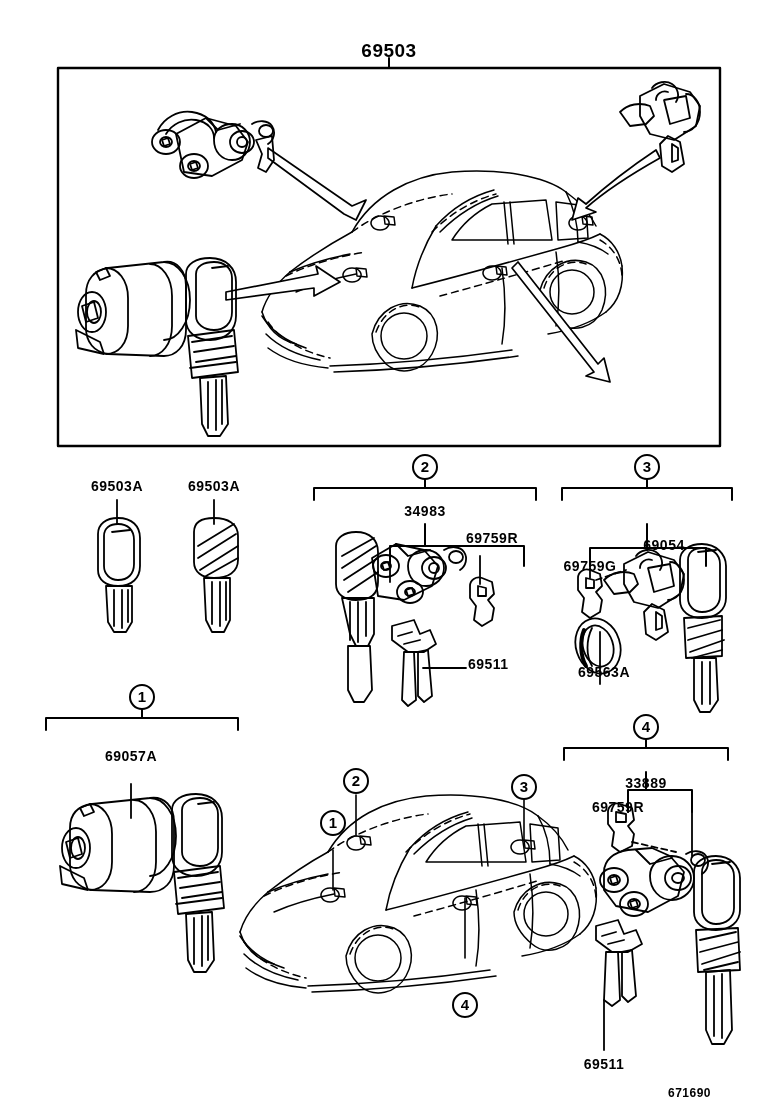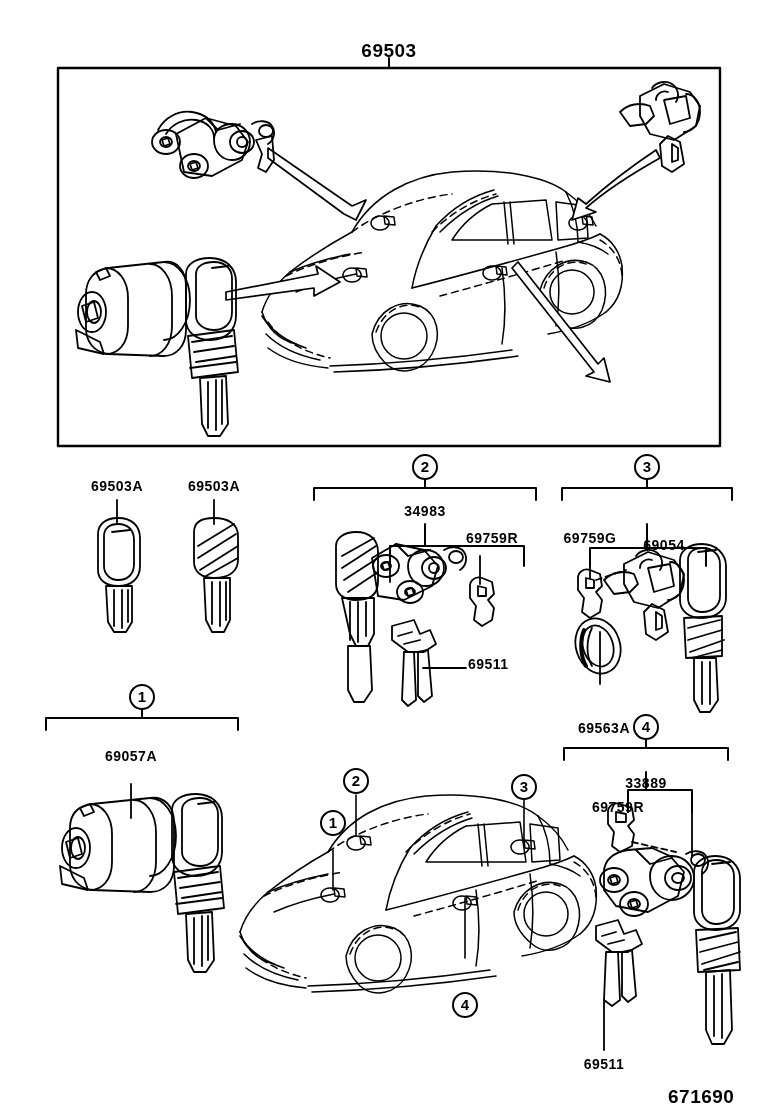--- a/index.html
+++ b/index.html
@@ -29,21 +29,21 @@
   .lbl {
     position: absolute;
     font-family: "Liberation Sans", sans-serif;
     font-weight: bold;
     color: #000;
     white-space: nowrap;
     letter-spacing: 0.5px;
   }
   .lbl-20 { font-size: 19px; }
   .lbl-18 { font-size: 14px; }
-  .lbl-17 { font-size: 19px; }
+  .lbl-17 { font-size: 12px; }
   .center { transform: translateX(-50%); }
   .callout {
     position: absolute;
     width: 26px;
     height: 26px;
     border: 2.2px solid #000;
     border-radius: 50%;
     box-sizing: border-box;
     font-size: 15px;
     font-weight: bold;
@@ -477,22 +477,22 @@
   <div class="lbl lbl-18 center" style="left:117px; top:478px;">69503A</div>
   <div class="lbl lbl-18 center" style="left:214px; top:478px;">69503A</div>
 
   <div class="callout" style="left:412px; top:454px;">2</div>
   <div class="lbl lbl-18 center" style="left:425px; top:503px;">34983</div>
   <div class="lbl lbl-18 center" style="left:492px; top:530px;">69759R</div>
   <div class="lbl lbl-18" style="left:468px; top:656px;">69511</div>
 
   <div class="callout" style="left:634px; top:454px;">3</div>
   <div class="lbl lbl-18 center" style="left:664px; top:503px;margin-top:34px;">69054</div>
-  <div class="lbl lbl-18 center" style="left:590px; top:530px;text-align:right;">69759G</div>
-  <div class="lbl lbl-18 center" style="left:604px; top:720px;">69563A</div>
+  <div class="lbl lbl-18 center" style="left:590px; top:558px;text-align:right;">69759G</div>
+  <div class="lbl lbl-18 center" style="left:604px; top:664px;">69563A</div>
 
   <div class="callout" style="left:129px; top:684px;">1</div>
   <div class="lbl lbl-18 center" style="left:131px; top:748px;">69057A</div>
 
   <div class="callout" style="left:633px; top:714px;">4</div>
   <div class="lbl lbl-18 center" style="left:646px; top:775px;">33889</div>
   <div class="lbl lbl-18 center" style="left:618px; top:799px;">69759R</div>
   <div class="lbl lbl-18 center" style="left:604px; top:1056px;">69511</div>
 
   <div class="callout" style="left:320px; top:810px;">1</div>

